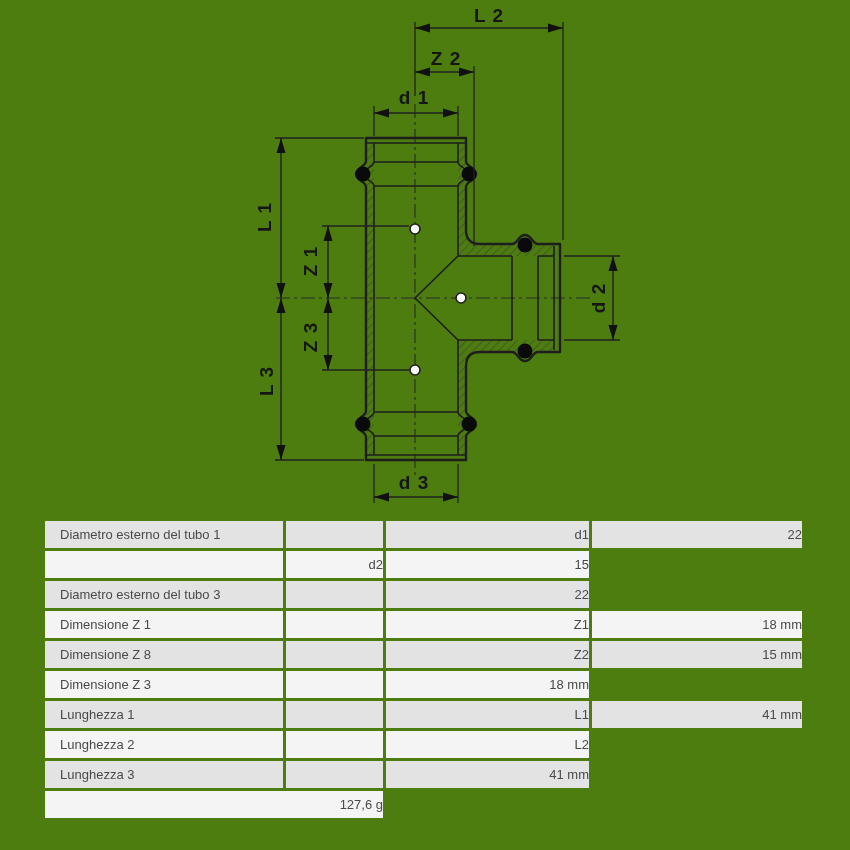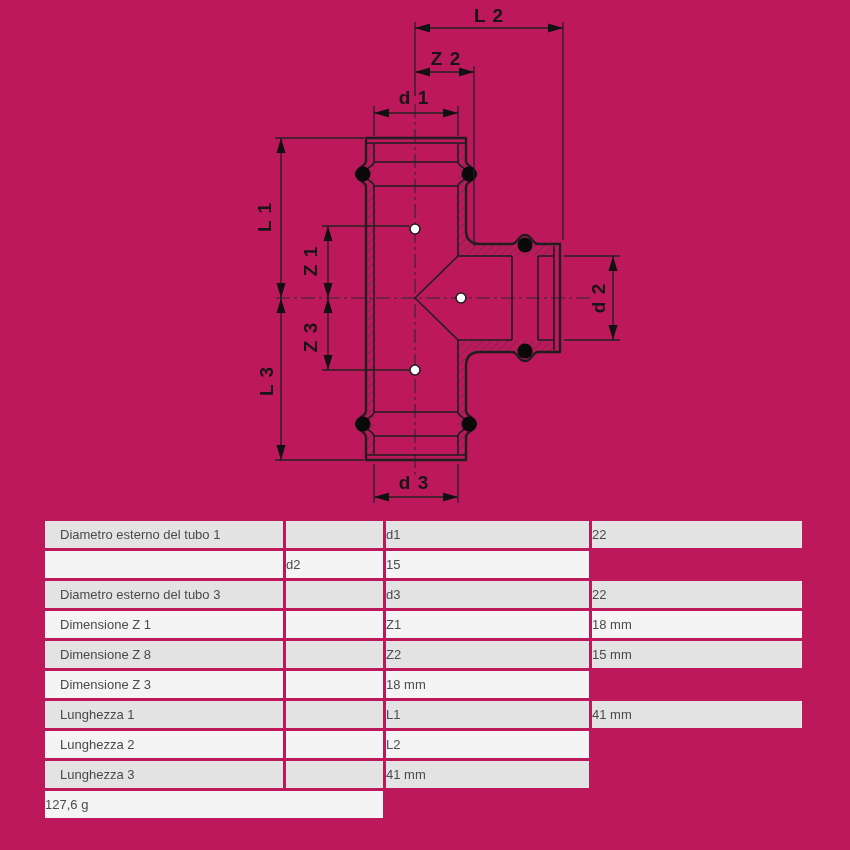--- a/index.html
+++ b/index.html
@@ -1,29 +1,29 @@
 <!DOCTYPE html>
 <html><head>
 <meta charset="utf-8">
 <style>
   html,body{margin:0;padding:0;background:#ffffff;}
-  .stage{position:relative;width:850px;height:850px;background:#be185d;overflow:hidden;
+  .stage{position:relative;width:850px;height:850px;background:#4d7c0f;overflow:hidden;
          font-family:"Liberation Sans",sans-serif;text-decoration:underline;}
   .drawing-wrap{position:absolute;left:0;top:0;width:850px;height:520px;}
   svg text{font-family:"Liberation Sans",sans-serif;font-weight:700;font-size:19px;
            fill:#161616;letter-spacing:1px;}
   
   .tbl{position:absolute;left:45px;top:521px;width:757px;display:flex;flex-direction:column;
        row-gap:3px;font-size:13px;color:#4a4a4a;}
   .tr{display:grid;grid-template-columns:238px 97px 203px 210px;column-gap:3px;height:27px;}
   .tr.peso{grid-template-columns:338px 416px;}
   .td{background:#f4f4f4;line-height:27px;white-space:nowrap;overflow:hidden;}
   .tr.dark .td{background:#e3e3e3;}
   .td.label{padding-left:15px;}
-  .td.sym,.td.val{text-align:left;}
+  .td.sym,.td.val{text-align:right;}
 </style>
 </head>
 <body>
 
 <div class="stage">
 
   <div class="drawing-wrap">
   <svg width="850" height="520" viewBox="0 0 850 520">
     <defs>
       <pattern id="hatch" width="6" height="6" patternUnits="userSpaceOnUse" patternTransform="rotate(45)">
@@ -138,21 +138,20 @@
 
     <div class="tr">
       <div class="td spacer"></div>
       <div class="td sym">d2</div>
       <div class="td val">15</div>
     </div>
 
     <div class="tr dark">
       <div class="td label">Diametro esterno del tubo 3</div>
       <div class="td spacer"></div>
-      <div class="td sym">d3</div>
       <div class="td val">22</div>
     </div>
 
     <div class="tr">
       <div class="td label">Dimensione Z 1</div>
       <div class="td spacer"></div>
       <div class="td sym">Z1</div>
       <div class="td val">18 mm</div>
     </div>
 

